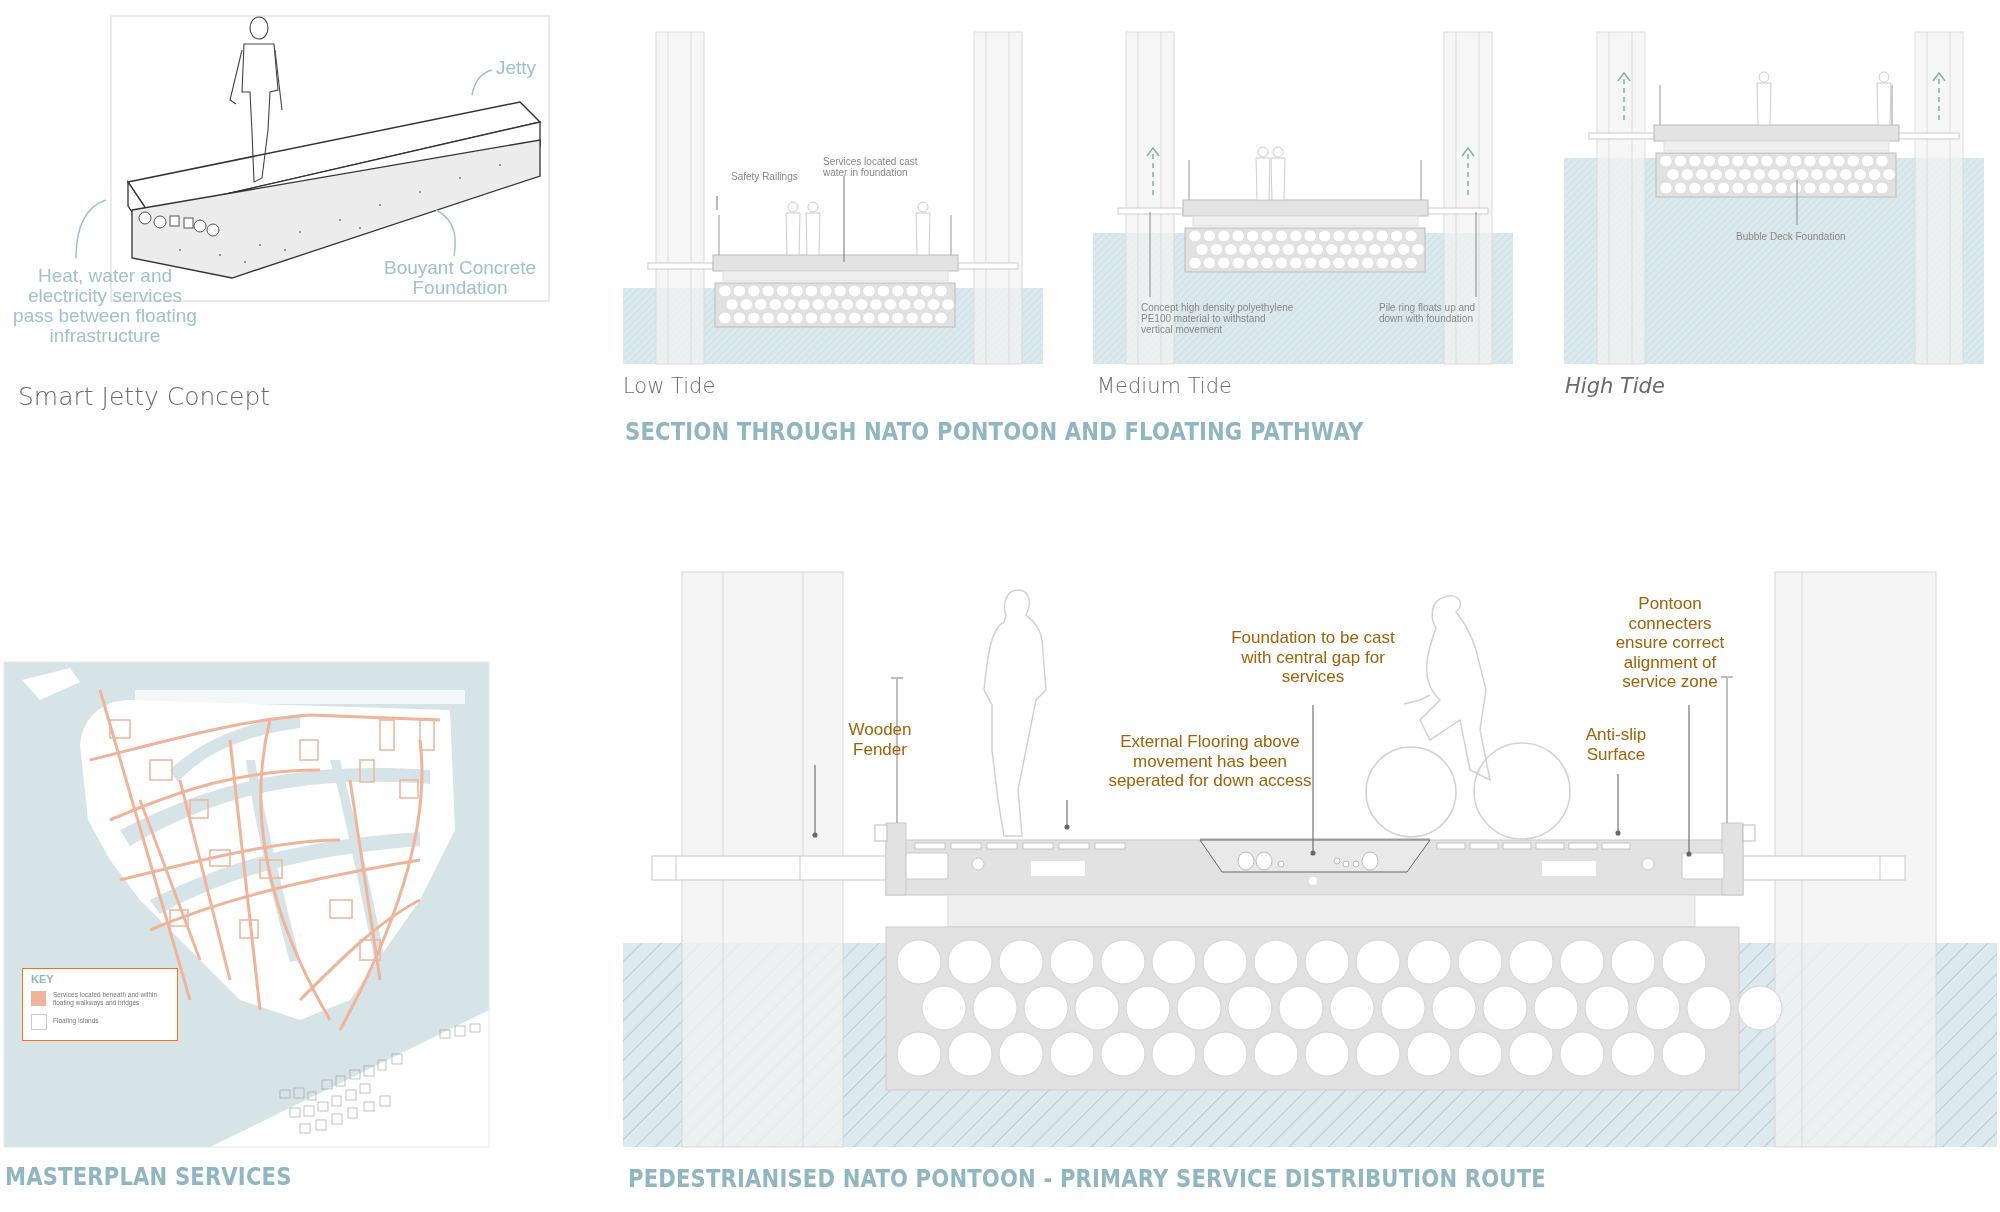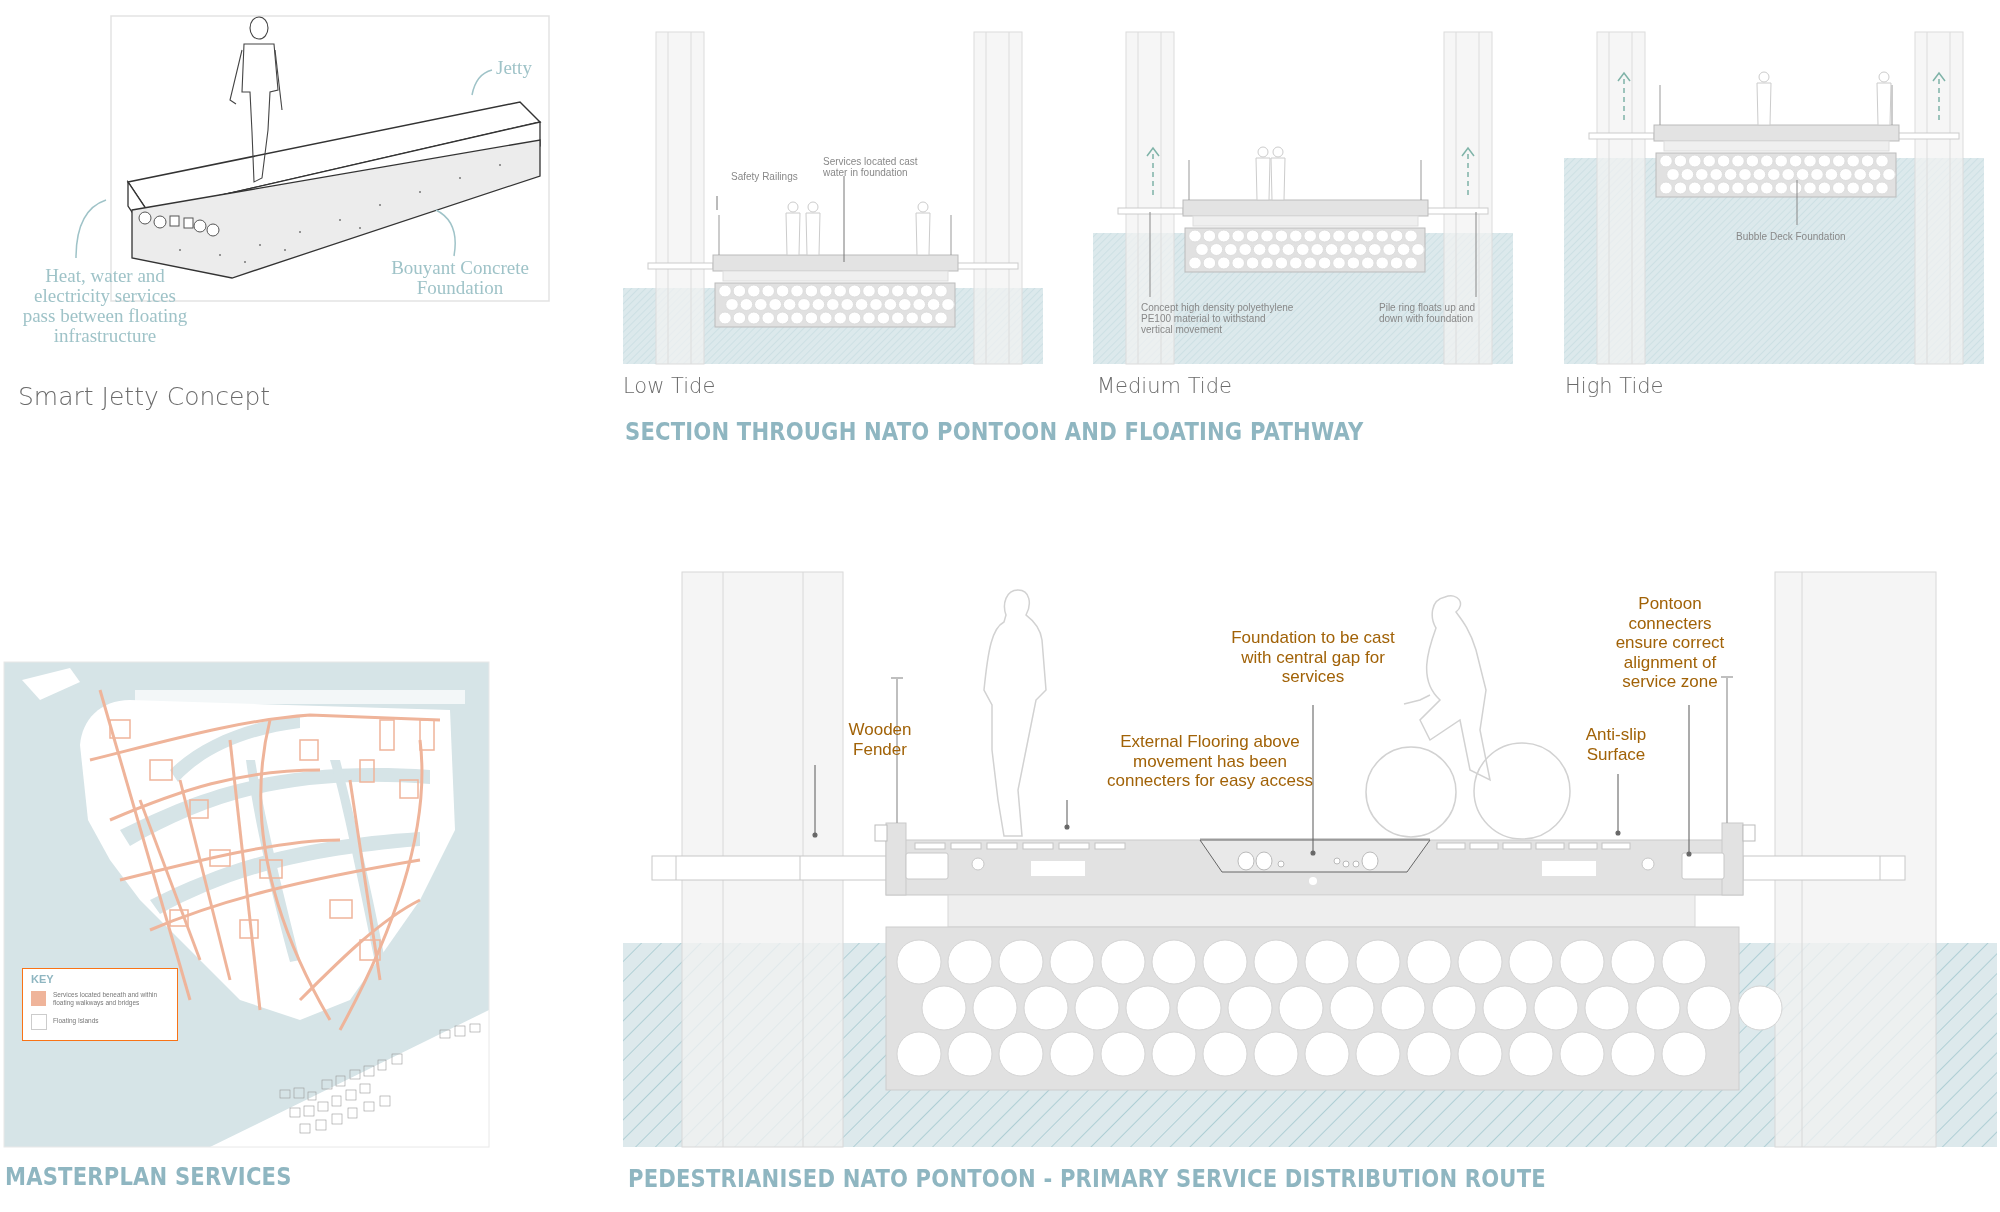--- a/index.html
+++ b/index.html
@@ -1,21 +1,21 @@
 <!DOCTYPE html>
 <html><head>
 <meta charset="utf-8">
 <style>
   html,body{margin:0;padding:0;background:#fff;}
   body{width:2000px;height:1212px;position:relative;overflow:hidden;font-family:"Liberation Sans",sans-serif;color:#666;}
   .abs{position:absolute;}
   .caption{font-size:23px;color:#6b6b6b;font-family:"DejaVu Sans",sans-serif;font-weight:300;}
   .title{font-size:24px;color:#8fb6c1;font-weight:bold;letter-spacing:0.2px;font-family:"DejaVu Sans",sans-serif;transform:scaleX(0.88);transform-origin:left top;}
   .anno{font-family:"Liberation Sans",sans-serif;color:#a16207;text-align:center;line-height:1.15;}
-  .tealnote{color:#9fc3c8;font-size:19px;text-align:center;line-height:1.05;font-family:Liberation Serif, serif;font-weight:300;}
+  .tealnote{color:#9fc3c8;font-size:19px;text-align:center;line-height:1.05;font-family:Liberation Sans, sans-serif;font-weight:300;}
   svg{position:absolute;left:0;top:0;}
   .mini{font-size:10px;color:#888;line-height:1.1;font-family:"Liberation Sans",sans-serif;}
   .keybox{position:absolute;left:22px;left:22px;top:968px;width:154px;height:71px;border:1px solid #f97316;background:#fff;}
 </style>
 </head>
 <body>
 
 <div>
   <svg width="600" height="420">
     <rect x="111" y="16" width="438" height="285" fill="none" stroke="#e3e3e3" stroke-width="1.5"></rect>
@@ -319,21 +319,21 @@
   <div>PE100 material to withstand</div>
   <div>vertical movement</div>
 </div>
 <div class="abs mini" style="left:1379px;top:302px;">
   <div>Pile ring floats up and</div>
   <div>down with foundation</div>
 </div>
 <div class="abs caption" style="left:1097px;top:374px;font-size:21px;">Medium Tide</div>
 
 <div class="abs mini" style="left:1736px;top:231px;">Bubble Deck Foundation</div>
-<div class="abs caption" style="left:1565px;top:374px;font-size:21px;">High Tide</div>
+<div class="abs caption" style="left:1565px;top:374px;font-size:21px;font-style:italic;">High Tide</div>
 
 <div class="abs title" style="left:625px;top:418px;">SECTION THROUGH NATO PONTOON AND FLOATING PATHWAY</div>
 
 <div>
   <svg width="500" height="1212">
     <rect x="4" y="662" width="485" height="485" fill="#d6e4e7"></rect>
 
     <polygon points="210,1147 489,1010 489,1147" fill="#fff"></polygon>
     <polygon points="489,820 489,1010 250,1118 330,1100 450,990" fill="#fff" opacity="0.0"></polygon>
 
@@ -574,21 +574,21 @@
   </g>
 </svg>
 
 <div class="abs anno" style="left:820px;top:720px;width:120px;font-size:17px;">
   <div>Wooden</div>
   <div>Fender</div>
 </div>
 <div class="abs anno" style="left:1100px;top:732px;width:220px;font-size:17px;">
   <div>External Flooring above</div>
   <div>movement has been</div>
-  <div>connecters for easy access</div>
+  <div>seperated for down access</div>
 </div>
 <div class="abs anno" style="left:1213px;top:628px;width:200px;font-size:17px;">
   <div>Foundation to be cast</div>
   <div>with central gap for</div>
   <div>services</div>
 </div>
 <div class="abs anno" style="left:1566px;top:725px;width:100px;font-size:17px;">
   <div>Anti-slip</div>
   <div>Surface</div>
 </div>

